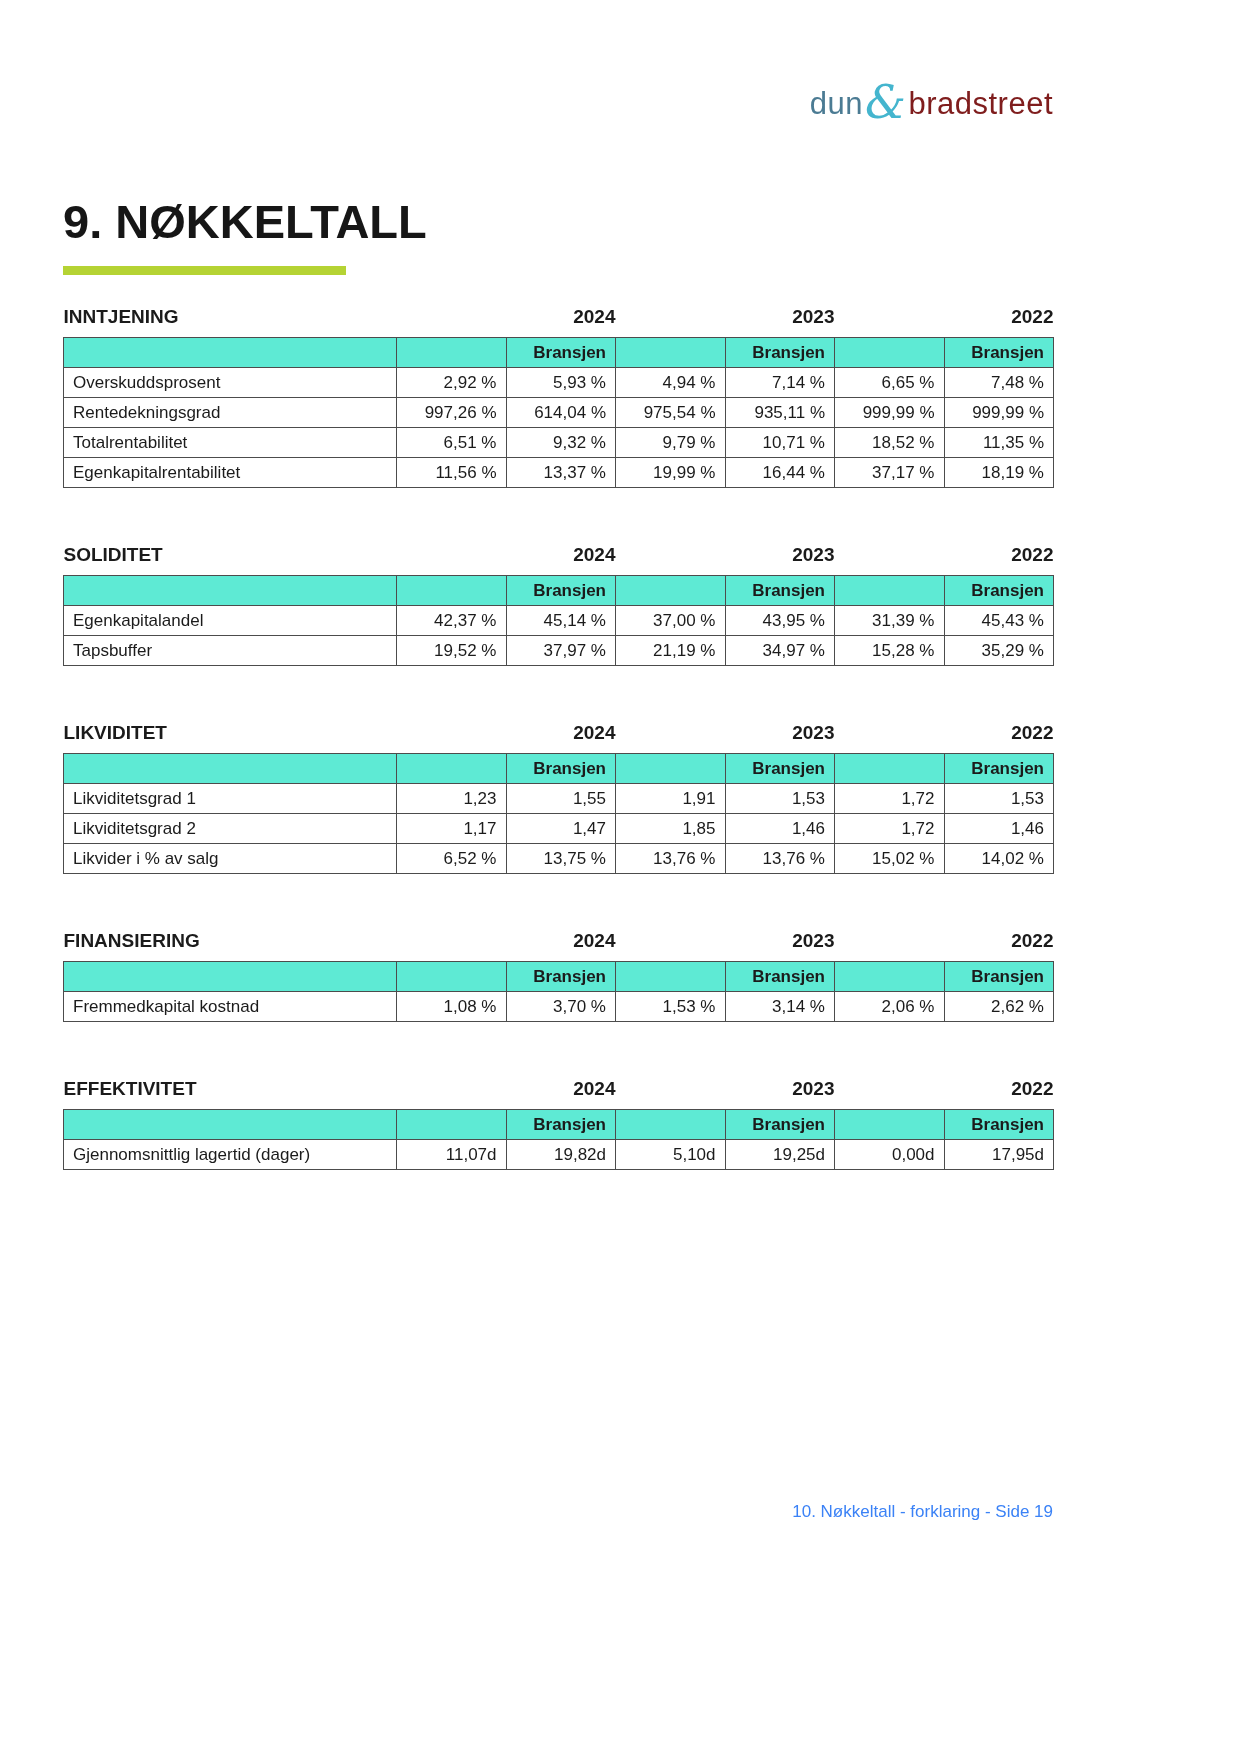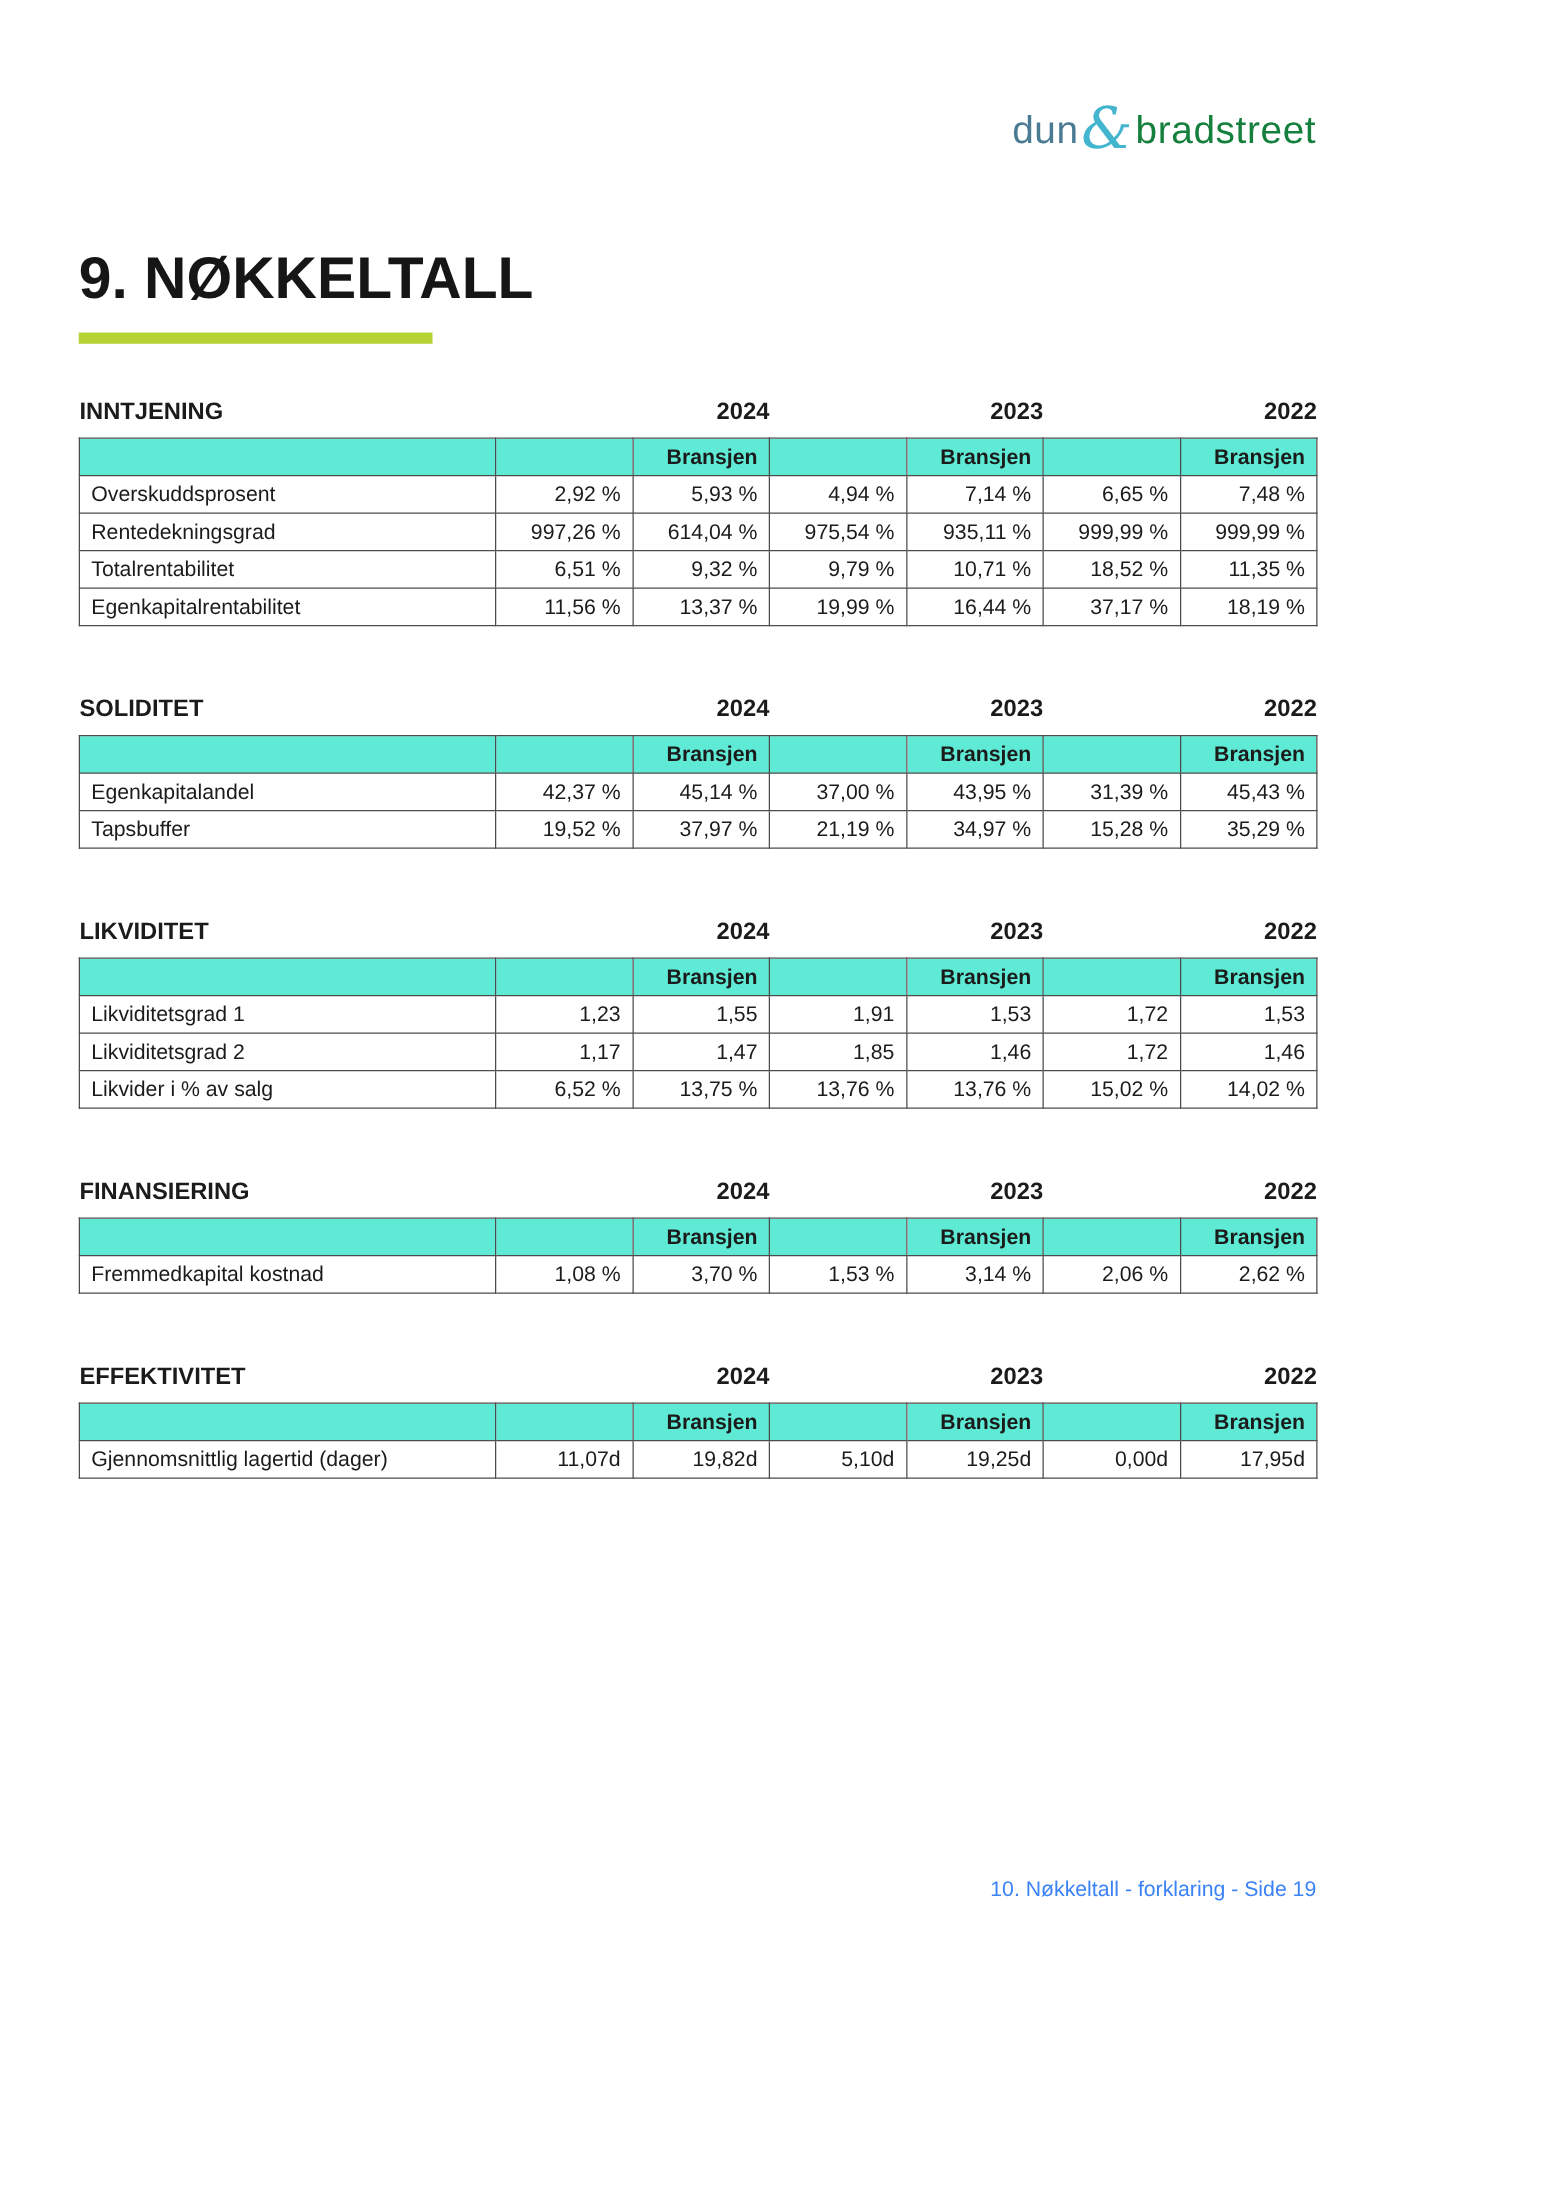--- a/index.html
+++ b/index.html
@@ -53,21 +53,21 @@
     color: #161616;
   }
   .title-accent-bar {
     margin-top: 17px;
     width: 283px;
     height: 9px;
     background: #b5d334;
   }
   
   .tables-container {
-    margin-top: 44px;
+    margin-top: 31px;
   }
   table.kpi {
     width: 990px;
     border-collapse: collapse;
     table-layout: fixed;
     margin-bottom: 56px;
     font-size: 17px;
   }
   table.kpi col.c-label { width: 333px; }
   table.kpi col.c-val   { width: 109.5px; }
@@ -107,21 +107,21 @@
 </style>
 </head>
 <body>
 
 <div class="content">
 
   <div class="logo-row">
     <div class="brand-logo">
       <span class="word" style="color: rgb(75, 123, 147);">dun</span>
         <span class="amp" style="color: rgb(68, 181, 206);">&amp;</span>
-        <span class="word" style="color: #15803d;">bradstreet</span>
+        <span class="word" style="color: #7f1d1d;">bradstreet</span>
     </div>
   </div>
 
   <div class="page-title">9. NØKKELTALL</div>
   <div class="title-accent-bar" style="background: rgb(181, 211, 52);"></div>
 
   <div class="tables-container">
       <table class="kpi">
         <colgroup>
           <col class="c-label">

